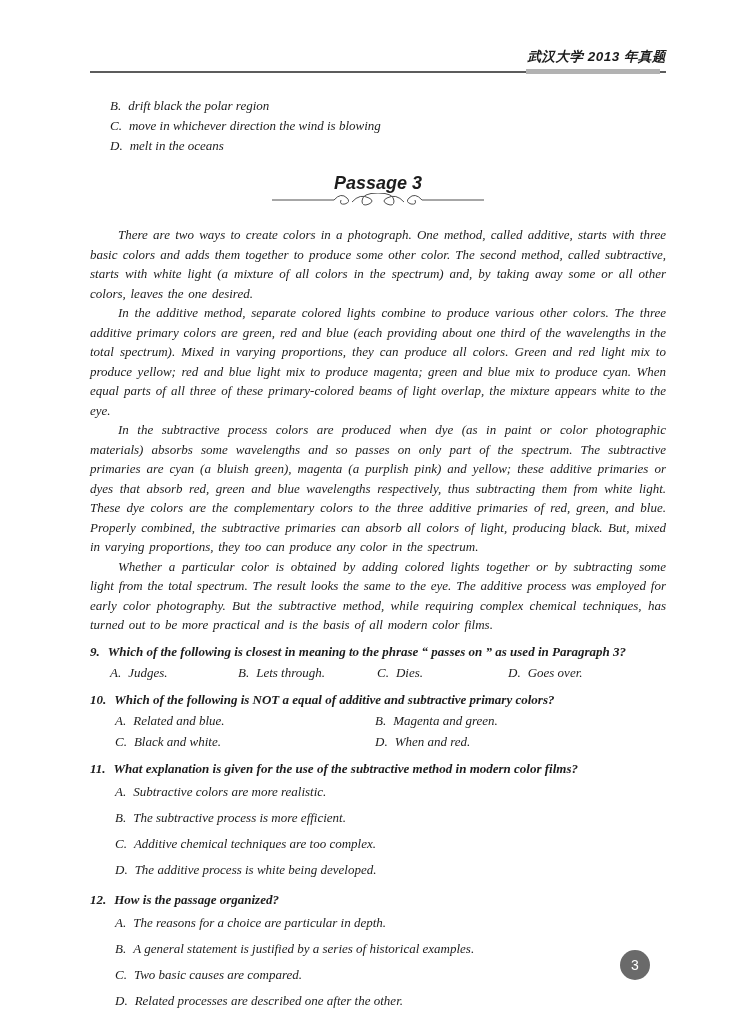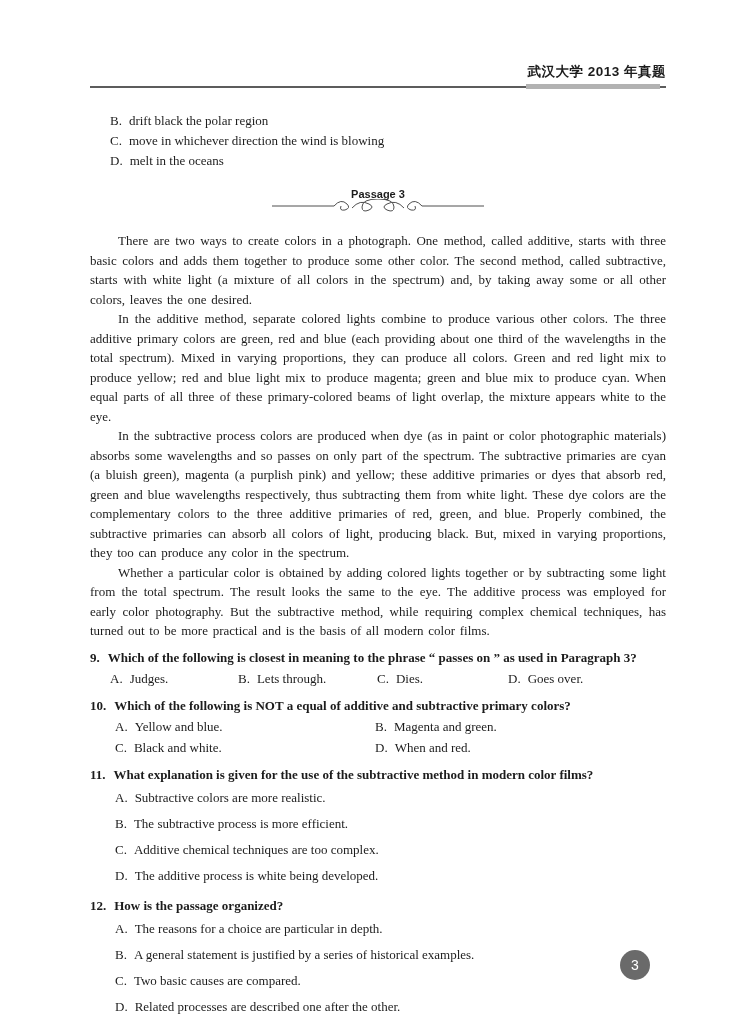--- a/index.html
+++ b/index.html
@@ -1,30 +1,30 @@
 <!DOCTYPE html>
 <html><head>
 <meta charset="utf-8">
 <style>
   * { margin:0; padding:0; box-sizing:border-box; }
   html,body { width:745px; height:1029px; background:#ffffff; }
   body { font-family:"Liberation Serif", serif; font-size:13px; color:#1c1c1c; position:relative; overflow:hidden; }
-  .page { position:absolute; left:90px; top:63px; width:576px; }
+  .page { position:absolute; left:90px; top:48px; width:576px;font-style:italic; }
 
   
   .header { position:relative; text-align:right; font-family:"Liberation Sans", sans-serif; font-weight:bold; font-size:13.5px; padding-bottom:5px; letter-spacing:0.5px; }
   .gray-bar { position:absolute; right:6px; bottom:-3px; width:134px; height:5px; background:#b2b2b2; }
   .rule { border-bottom:2px solid #5c5c5c; }
 
   
   .opts-top { margin-top:23px; padding-left:20px; line-height:20px; }
   .opt-line span.lbl { margin-right:7px; }
 
   
-  .passage-head { margin-top:17px; text-align:center; font-family:"Liberation Sans", sans-serif; font-weight:bold; font-size:11px; }
+  .passage-head { margin-top:17px; text-align:center; font-family:"Liberation Sans", sans-serif; font-weight:bold; font-size:18px; }
   .ornament { text-align:center; height:14px; margin-top:-1px; }
 
   
   .paras { margin-top:18px; }
   .para { text-align:justify; text-indent:28px; line-height:19.5px; word-spacing:1.5px; }
 
   
   .qblock { margin-top:6px; }
   .qline { display:flex; font-weight:bold; line-height:21px; }
   .qnum { margin-right:8px; white-space:nowrap; }
@@ -91,21 +91,21 @@
     </div>
   </div>
 
   <div class="qblock">
     <div class="qline">
       <span class="qnum">10.</span>
       <span>Which of the following is NOT a equal of additive and subtractive primary colors?</span>
     </div>
     <div class="qopts-grid">
       <div class="grid-row">
-        <span class="col1 opt"><span class="lbl">A.</span><span>Yellow and blue.</span></span>
+        <span class="col1 opt"><span class="lbl">A.</span><span>Related and blue.</span></span>
         <span class="opt"><span class="lbl">B.</span><span>Magenta and green.</span></span>
       </div>
       <div class="grid-row">
         <span class="col1 opt"><span class="lbl">C.</span><span>Black and white.</span></span>
         <span class="opt"><span class="lbl">D.</span><span>When and red.</span></span>
       </div>
     </div>
   </div>
 
   <div class="qblock">

